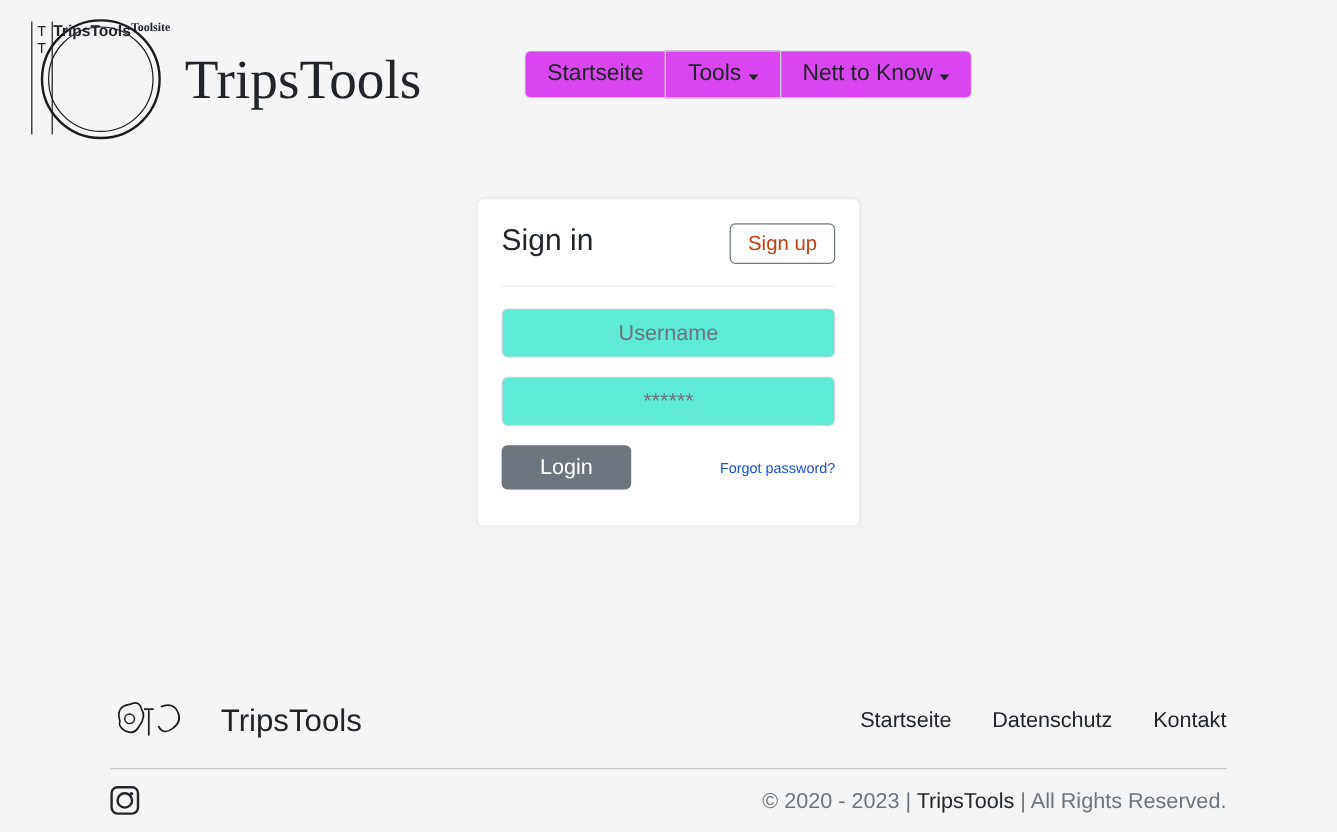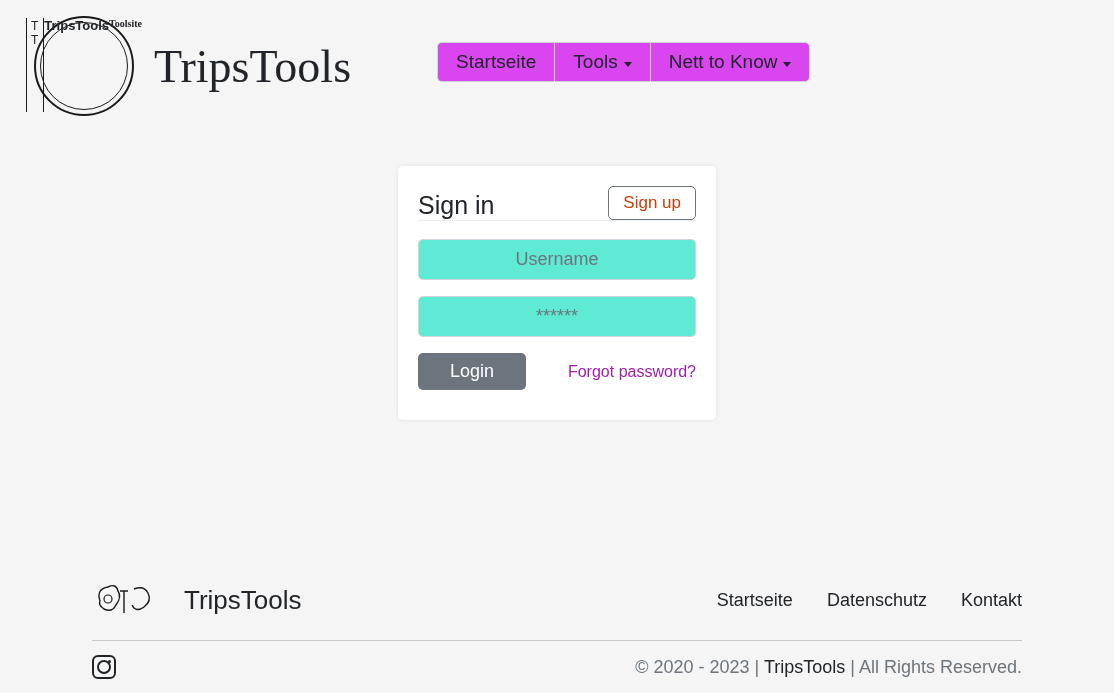--- a/index.html
+++ b/index.html
@@ -105,21 +105,22 @@
   .card {
     width: 318px;
     background: #fff;
     border-radius: 5px;
     box-shadow: 0 0 4px rgba(0,0,0,0.08);
     padding: 20px 20px 30px 20px;
   }
   .card-head {
     display: flex;
     justify-content: space-between;
-    align-items: flex-end;
+    align-items: flex-start;
+    padding-bottom: 18px;
     border-bottom: 1px solid #eee;
     margin-bottom: 18px;
     gap: 11px;
   }
   .card-title {
     font-size: 25px;
     font-weight: 400;
   }
   .signup-btn {
     border: 1px solid #6c757d;
@@ -154,22 +155,22 @@
     background: #6c757d;
     color: #fff;
     border: none;
     font-family: inherit;
     font-size: 18px;
     padding: 8px 32px;
     border-radius: 5px;
     cursor: pointer;
   }
   .forgot {
-    color: #a21caf;
-    font-size: 16px;
+    color: #1d4ed8;
+    font-size: 12px;
     text-decoration: none;
   }
   .footer {
     position: absolute;
     left: 0; right: 0;
     bottom: 14px;
     padding: 0 92px;
   }
   .footer-top {
     display: flex;

